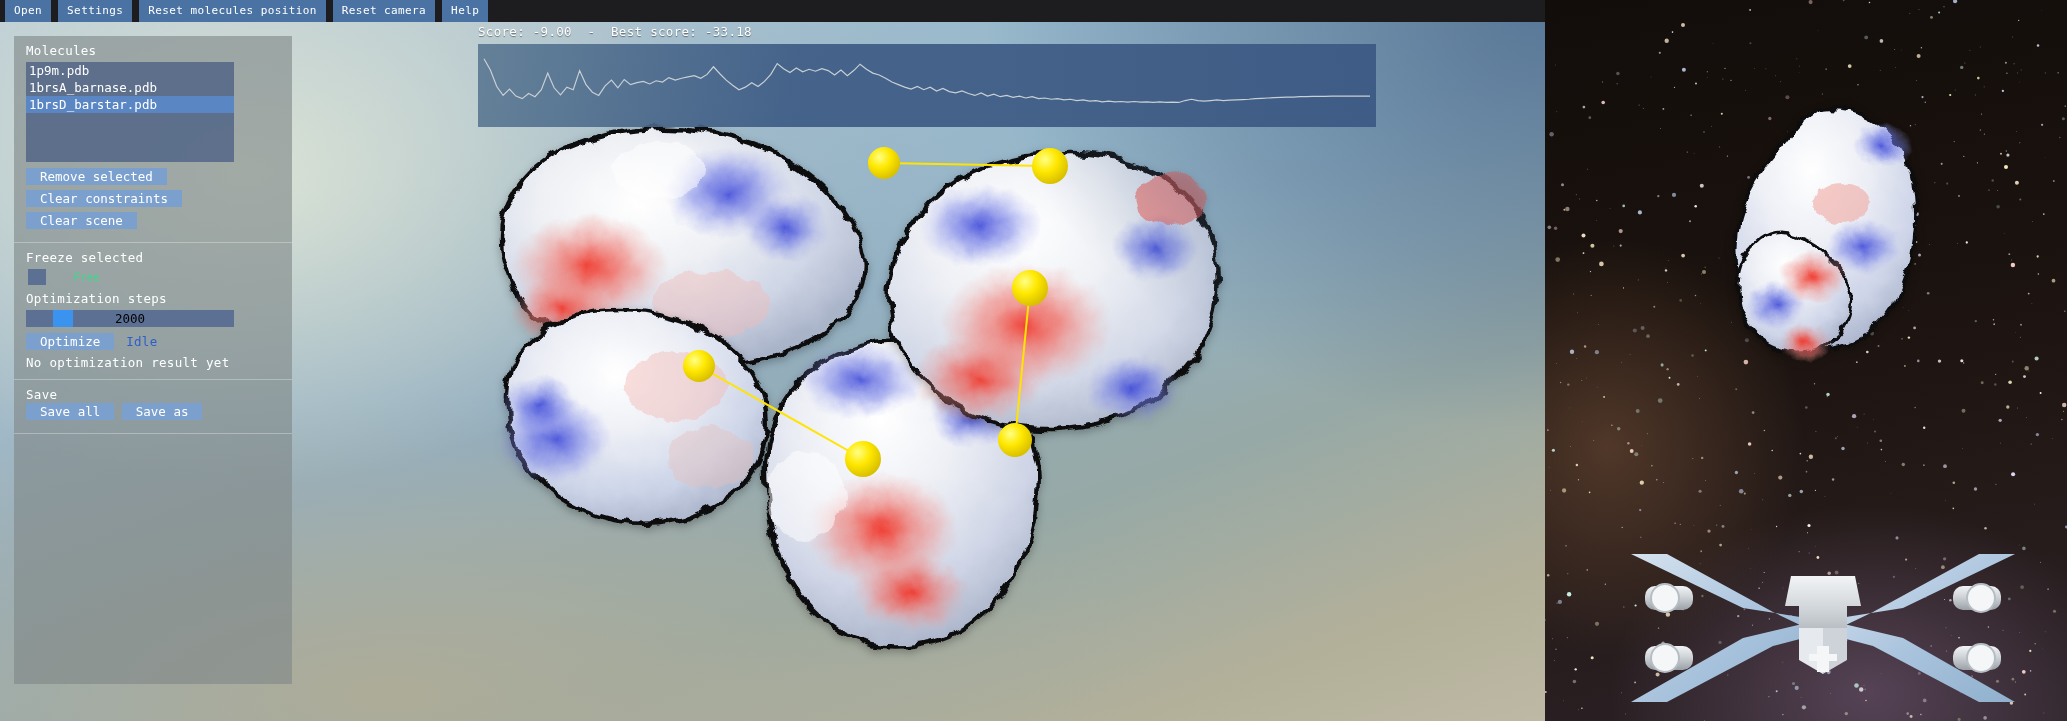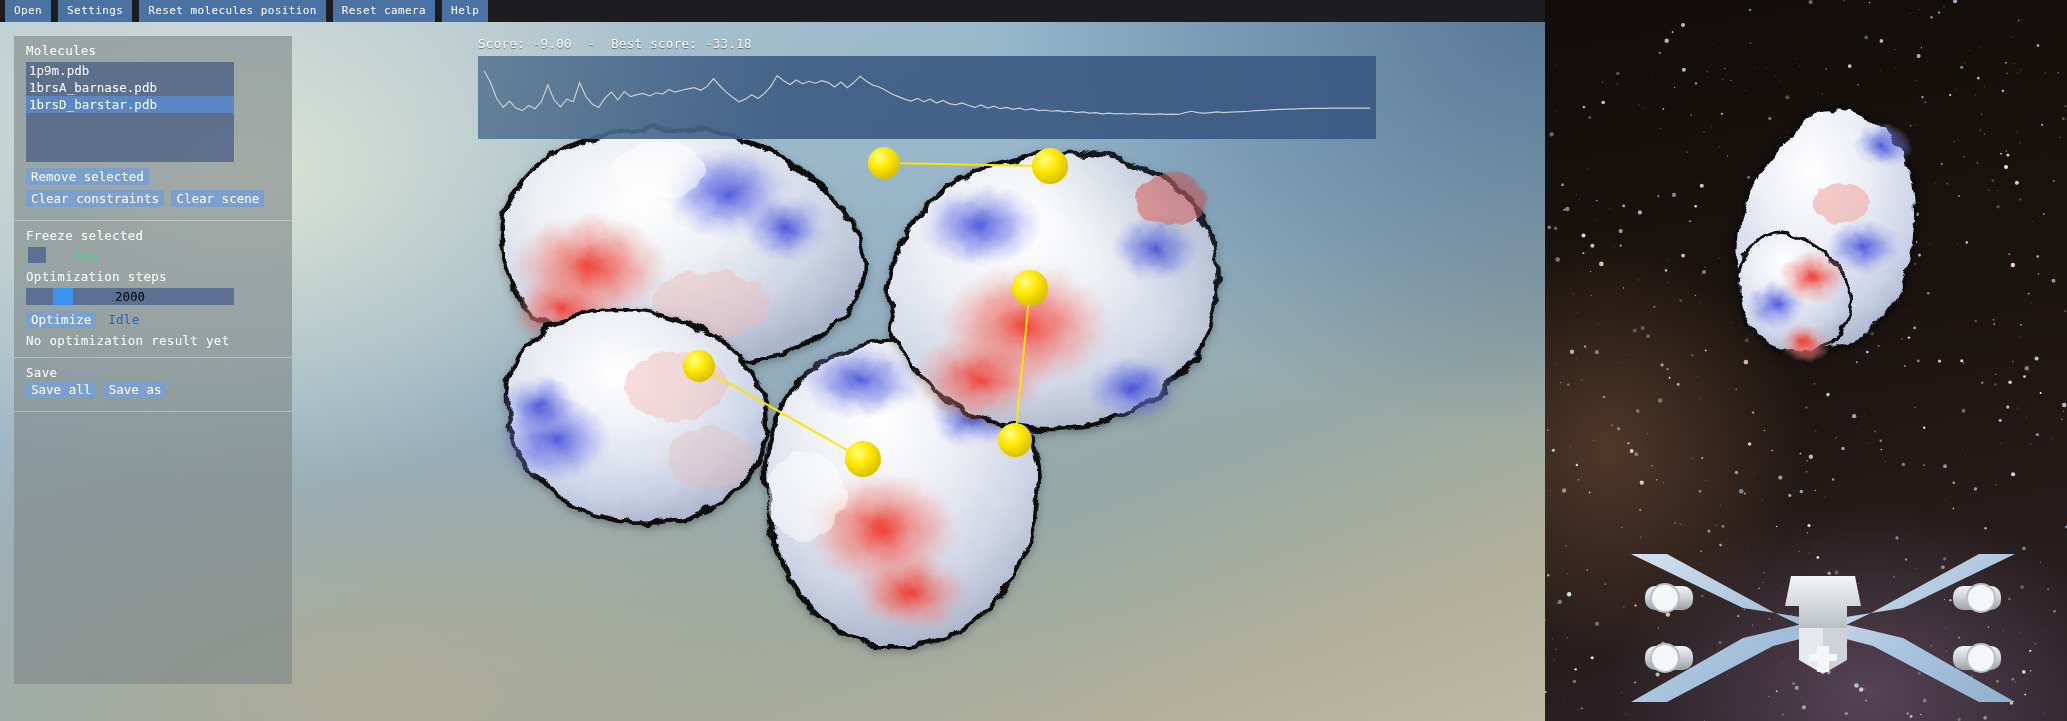--- a/index.html
+++ b/index.html
@@ -81,21 +81,21 @@
     color: #ffffff; font-size: 12.5px; line-height: 17px;
     padding: 0 3px; white-space: nowrap; cursor: pointer;
   }
   .mol-item.selected { background: #5a87c4; }
 
   .btn {
     display: inline-block;
     background: #7ba0cd;
     color: #ffffff;
     font-size: 12.5px; line-height: 17px;
-    padding: 0 5px;
+    padding: 0 14px;
     margin-bottom: 5px;
     white-space: nowrap; cursor: pointer;
   }
 
   .cbrow { display: flex; align-items: center; margin: 3px 0 5px 2px; }
   .checkbox {
     width: 18px; height: 16px;
     background: #5b7093;
     cursor: pointer;
   }
@@ -121,21 +121,21 @@
     text-align: center; line-height: 17px;
     font-size: 12.5px; color: #000000;
   }
 
   .optrow { display: flex; align-items: center; gap: 12px; margin-bottom: 4px; }
   .optrow .btn { margin-bottom: 0; }
   .status-idle { color: #2d5ecb; font-size: 12.5px; letter-spacing: 0.3px; }
 
   
   #score-panel {
-    position: absolute; left: 478px; top: 36px;
+    position: absolute; left: 478px; top: 24px;
     width: 898px; z-index: 25;
   }
   #score-text {
     color: #ffffff; font-size: 12.5px; line-height: 16px;
     white-space: pre; letter-spacing: 0.3px;
     text-shadow: 0 1px 1px rgba(0,0,0,0.45);
   }
   #score-chart {
     margin-top: 4px;
     width: 898px; height: 83px;

